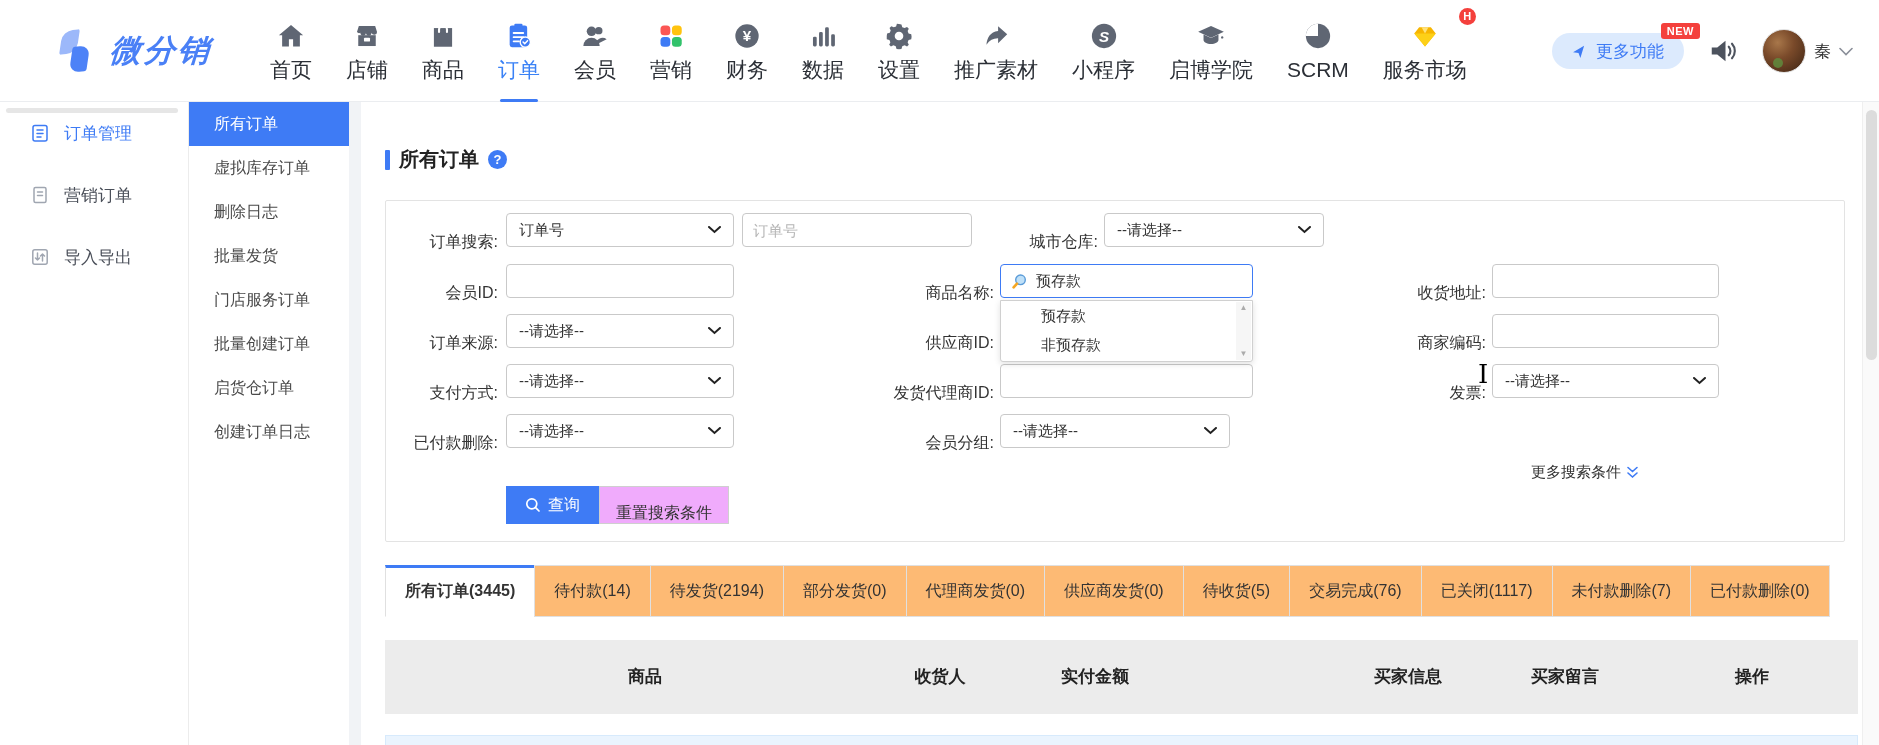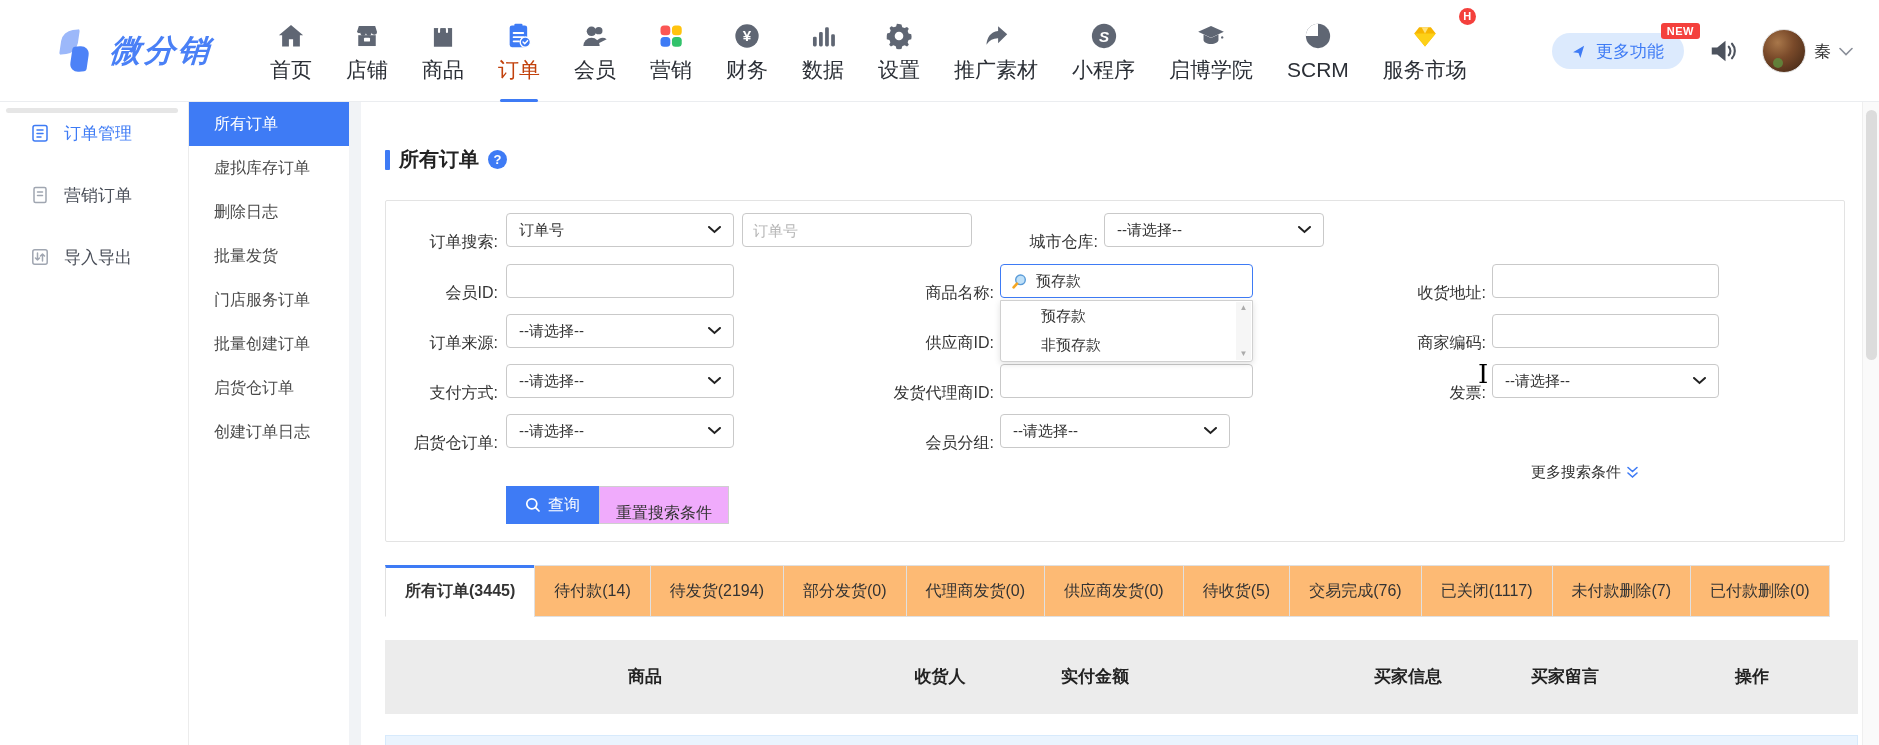--- a/index.html
+++ b/index.html
@@ -17,21 +17,21 @@
   .lm2 { position:absolute; left:13px; top:18px; width:17px; height:26px; background:#4d82f7;
     border-radius:2px 10px 2px 10px; transform:skewX(-14deg) rotate(-6deg); }
   .logo-text { font-size:31px; font-weight:bold; font-style:italic; color:#4a80f6; letter-spacing:3px;
     transform:skewX(-4deg); white-space:nowrap; }
   .nav-items { display:flex; align-items:center; gap:34px; margin-left:12px; height:102px; }
   .nav-item { position:relative; height:102px; display:flex; flex-direction:column; align-items:center;
     justify-content:center; gap:8px; cursor:pointer; }
   .nav-item .nicon { width:30px; height:30px; display:flex; align-items:center; justify-content:center; }
   .nav-item .nicon svg { width:28px; height:28px; fill:#5f6673; }
   .nav-item .nlabel { font-size:21px; color:#2b2f36; white-space:nowrap; line-height:1; }
-  .nav-item.active .nlabel { color:#c2410c; }
+  .nav-item.active .nlabel { color:#3b82f6; }
   .nav-item.active .nicon svg { fill:#3e7bf5; }
   .nav-item.active::after { content:""; position:absolute; bottom:0; left:50%; transform:translateX(-50%);
     width:38px; height:3px; background:#3e7bf5; border-radius:2px; }
   .gem-badge { position:absolute; top:8px; right:-9px; width:17px; height:17px; border-radius:50%;
     background:#f4403c; color:#fff; font-size:11px; font-weight:bold; display:flex; align-items:center;
     justify-content:center; }
   .nav-right { position:absolute; right:26px; top:0; height:102px; display:flex; align-items:center; gap:24px; }
   .more-btn { position:relative; display:flex; align-items:center; gap:8px; background:#dceafd; color:#3e7bf5;
     font-size:17px; height:36px; padding:0 20px; border-radius:18px; border:none; cursor:pointer; }
   .new-badge { position:absolute; top:-10px; right:-16px; background:#f4403c; color:#fff; font-size:11px;
@@ -447,21 +447,21 @@
               <span>--请选择--</span>
             <svg width="13" height="8" viewBox="0 0 13 8">
                 <path d="M1 1l5.5 5L12 1" stroke="#222" stroke-width="2" fill="none" stroke-linecap="round"></path>
               </svg>
             </div>
         </div>
       </div>
       <div class="ibeam">I</div>
 
       <div class="frow" style="top:213px">
-        <div class="flabel" style="left:0;width:112px">启货仓订单:</div>
+        <div class="flabel" style="left:0;width:112px">已付款删除:</div>
         <div class="fctl" style="left:120px;width:228px">
           <div class="sel">
               <span>--请选择--</span>
             <svg width="13" height="8" viewBox="0 0 13 8">
                 <path d="M1 1l5.5 5L12 1" stroke="#222" stroke-width="2" fill="none" stroke-linecap="round"></path>
               </svg>
             </div>
         </div>
         <div class="flabel" style="left:478px;width:130px">会员分组:</div>
         <div class="fctl" style="left:614px;width:230px">

